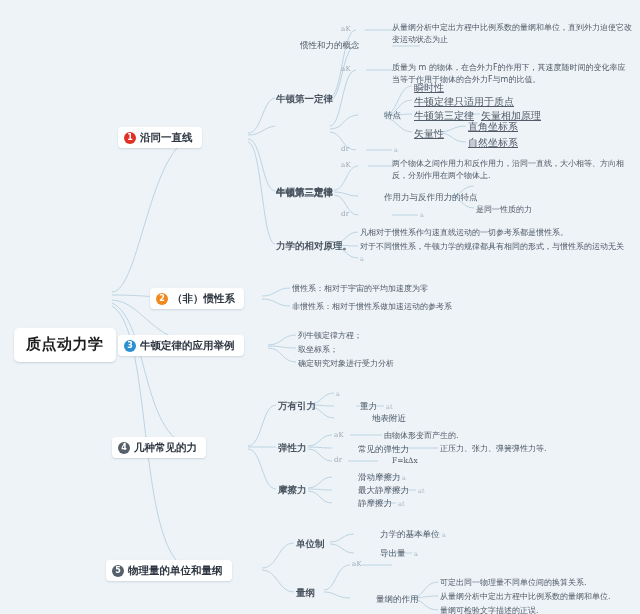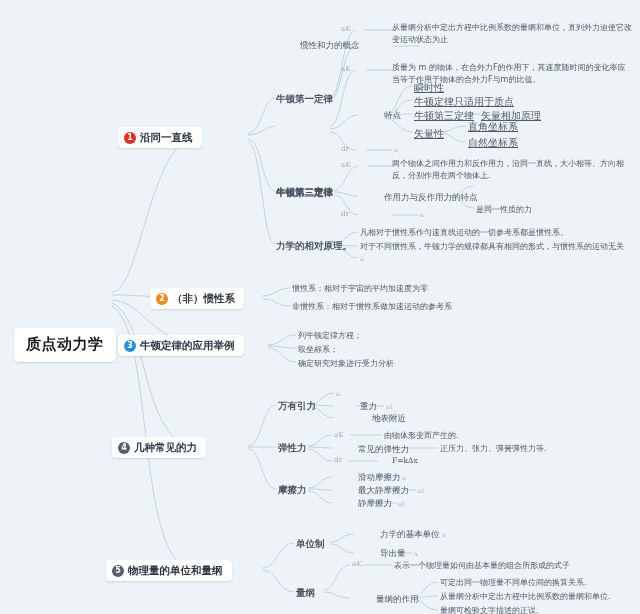--- a/index.html
+++ b/index.html
@@ -275,19 +275,18 @@
   </div>
 
   <div class="node l2" style="left:296px;top:537px;">单位制</div>
   <div class="node l3" style="left:356px;top:528px;">力学的基本单位</div>
   <span class="tiny" style="left:442px;top:531px;">a</span>
   <div class="node l3" style="left:356px;top:547px;">导出量</div>
   <span class="tiny" style="left:414px;top:550px;">a</span>
 
   <div class="node l2" style="left:296px;top:586px;">量纲</div>
   <span class="marker" style="left:352px;top:560px;">aK</span>
-  <div class="para" style="left:394px;top:560px;width:240px;">表示一个物理量如何由基本量的组合所形成的式子</div>
   <div class="node l3" style="left:352px;top:593px;">量纲的作用</div>
   <div class="para" style="left:440px;top:577px;width:194px;">可定出同一物理量不同单位间的换算关系.</div>
   <div class="para" style="left:440px;top:591px;width:198px;">从量纲分析中定出方程中比例系数的量纲和单位.</div>
   <div class="para" style="left:440px;top:605px;width:194px;">量纲可检验文字描述的正误.</div>
 
 </div>
 
 </body></html>

